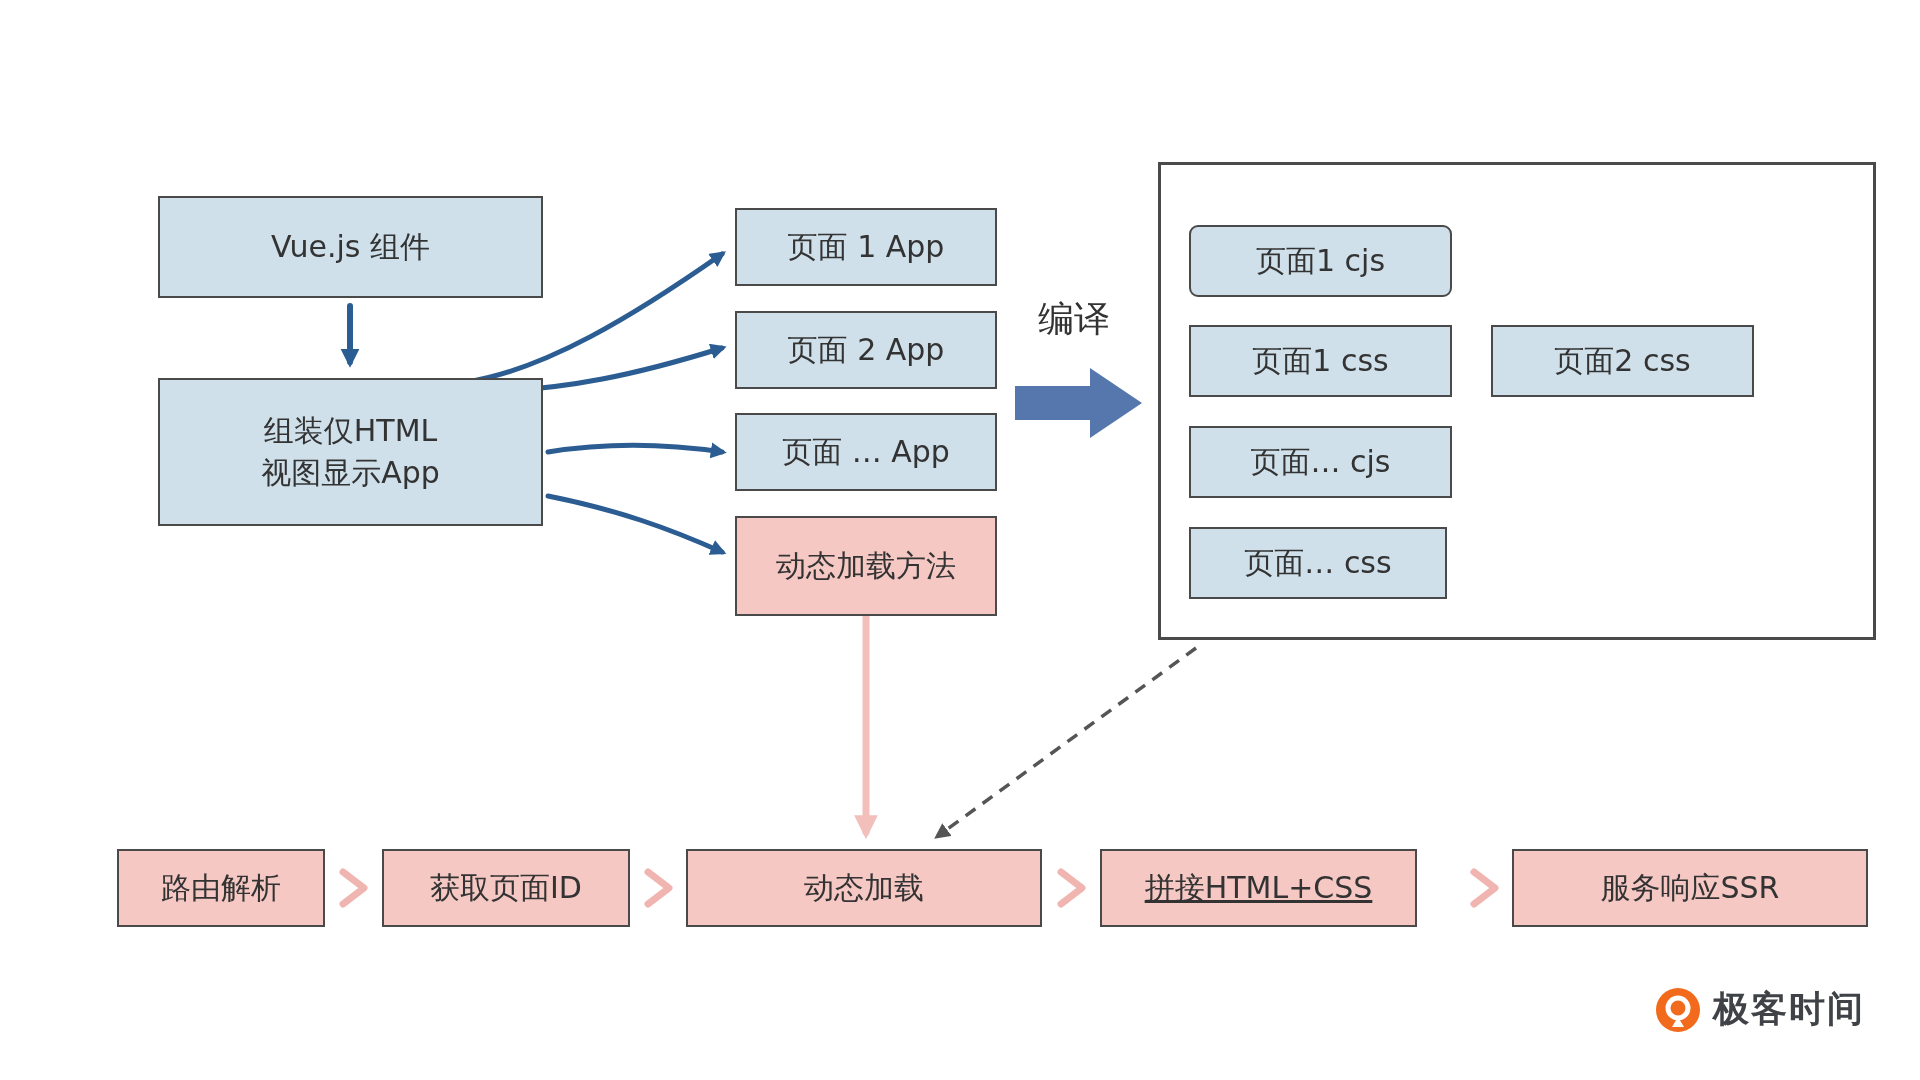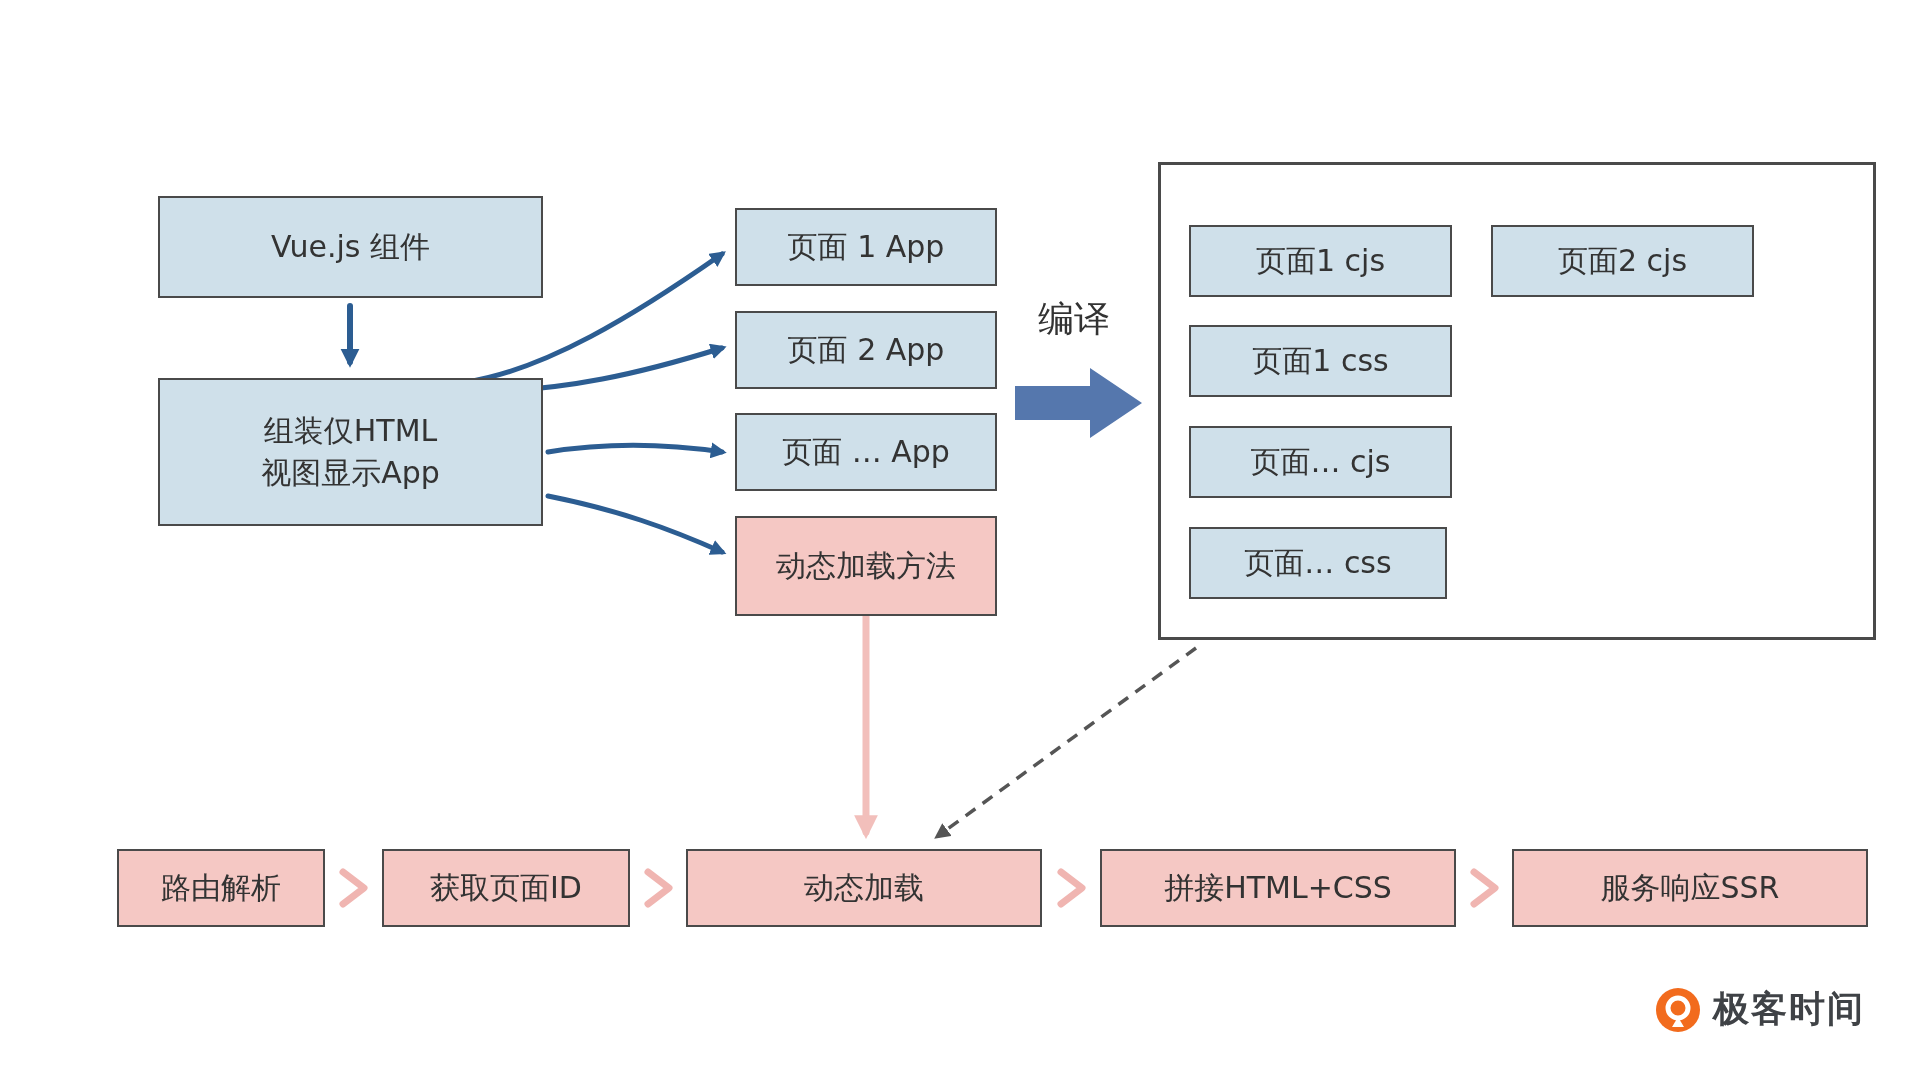--- a/index.html
+++ b/index.html
@@ -120,47 +120,47 @@
   <div class="box blue" style="left:735px; top:413px; width:262px; height:78px;">
     <span>页面 … App</span>
   </div>
   <div class="box pink" style="left:735px; top:516px; width:262px; height:100px;">
     <span>动态加载方法</span>
   </div>
 
   <div class="compile-label" style="left:1038px; top:295px;">编译</div>
 
   <div class="container-box" style="left:1158px; top:162px; width:718px; height:478px;">
-    <div class="box blue" style="left:28px; top:60px; width:263px; height:72px;">
+    <div class="box blue" style="left:28px; top:60px; width:263px; height:72px;border-radius:9px;">
       <span>页面1 cjs</span>
-    </div>
-    <div class="box blue" style="left:330px; top:60px; width:263px; height:72px;">
-      <span>页面2 cjs</span>
     </div>
     <div class="box blue" style="left:28px; top:160px; width:263px; height:72px;">
       <span>页面1 css</span>
+    </div>
+    <div class="box blue" style="left:330px; top:160px; width:263px; height:72px;">
+      <span>页面2 css</span>
     </div>
     <div class="box blue" style="left:28px; top:261px; width:263px; height:72px;">
       <span>页面… cjs</span>
     </div>
     <div class="box blue" style="left:28px; top:362px; width:258px; height:72px;">
       <span>页面… css</span>
     </div>
   </div>
 
   <div class="box pink" style="left:117px; top:849px; width:208px; height:78px;">
     <span>路由解析</span>
   </div>
   <div class="box pink" style="left:686px; top:849px; width:356px; height:78px;">
     <span>动态加载</span>
   </div>
   <div class="box pink" style="left:382px; top:849px; width:248px; height:78px;">
     <span>获取页面ID</span>
   </div>
-  <div class="box pink" style="left:1100px; top:849px; width:356px; height:78px;">
+  <div class="box pink" style="left:1100px; top:849px; width:317px; height:78px;text-decoration:underline;">
     <span>拼接HTML+CSS</span>
   </div>
   <div class="box pink" style="left:1512px; top:849px; width:356px; height:78px;">
     <span>服务响应SSR</span>
   </div>
 
   <div class="logo" style="left:1655px; top:985px;">
     <svg width="46" height="46" viewBox="0 0 46 46">
       <circle cx="23" cy="23" r="22" fill="#f26b1d"></circle>
       <circle cx="23" cy="21" r="10" fill="none" stroke="#ffffff" stroke-width="5"></circle>

